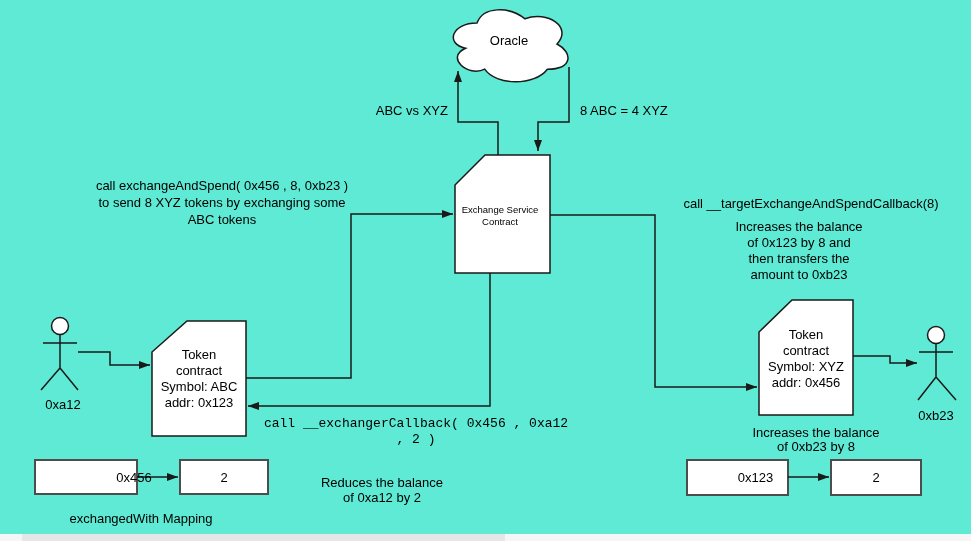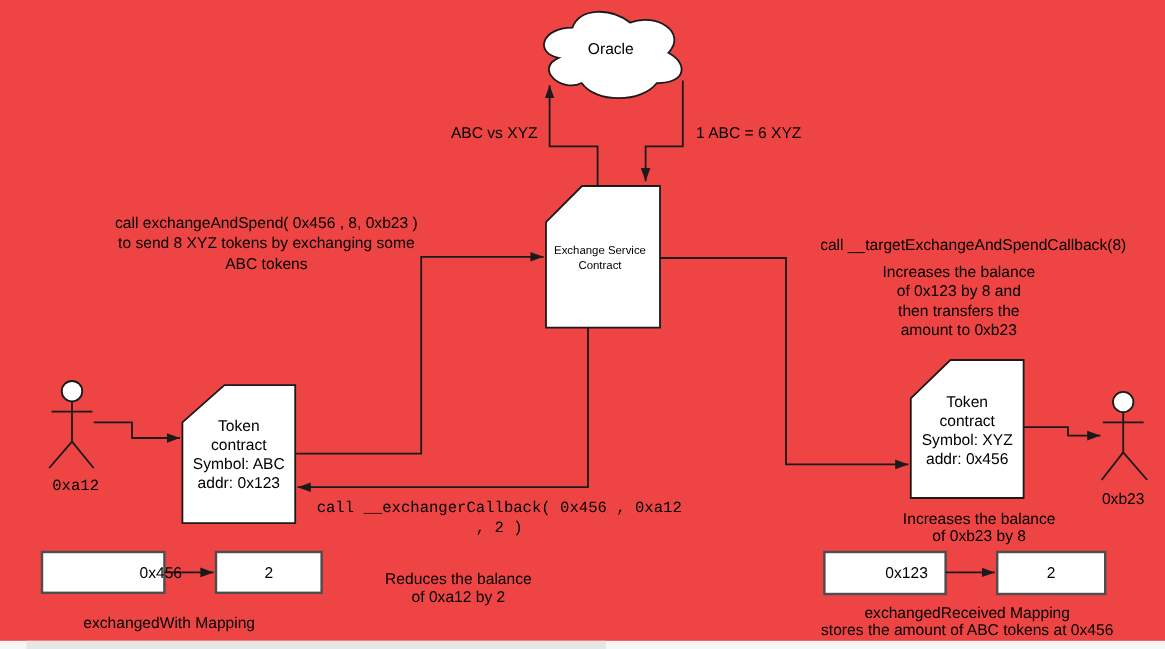--- a/index.html
+++ b/index.html
@@ -1,16 +1,16 @@
 <!DOCTYPE html>
 <html><head>
 <meta charset="utf-8">
 <style>
   html,body{margin:0;padding:0;background:#fff;}
-  #canvas{position:relative;width:971px;height:541px;background:#ef4444;overflow:hidden;
+  #canvas{position:relative;width:971px;height:541px;background:#5eead4;overflow:hidden;
           font-family:"Liberation Sans",sans-serif;color:#000;}
   #diagram-svg{position:absolute;left:0;top:0;width:971px;height:541px;}
   .lbl{position:absolute;font-size:13px;line-height:16px;text-align:center;white-space:pre-line;}
   .lbl.small{font-size:9.5px;line-height:12px;}
   .lbl.left{text-align:left;}
   .lbl.right{text-align:right;}
   .lbl.lh14{line-height:14px;}
   .lbl.lh15{line-height:15px;}
   .lbl.lh17{line-height:17px;}
   .boxtxt{position:absolute;display:flex;align-items:center;justify-content:center;
@@ -72,21 +72,21 @@
     <path class="conn" marker-end="url(#arr)" d="M78 352 L110 352 L110 365 L150 365"></path>
     <path class="conn" marker-end="url(#arr)" d="M853 356 L890 356 L890 363 L917 363"></path>
     <path class="conn" marker-end="url(#arr)" d="M137 477 L178 477"></path>
     <path class="conn" marker-end="url(#arr)" d="M788 477 L829 477"></path>
   </svg>
 
   <div class="lbl" style="left:445px;top:33px;width:128px;">Oracle</div>
 
   <div class="lbl right" style="left:353px;top:103px;width:95px;">ABC vs XYZ</div>
 
-  <div class="lbl left" style="left:580px;top:103px;width:120px;">1 ABC = 6 XYZ</div>
+  <div class="lbl left" style="left:580px;top:103px;width:120px;">8 ABC = 4 XYZ</div>
 
   <div class="lbl lh17" style="left:67px;top:177px;width:310px;">call exchangeAndSpend( 0x456 , 8, 0xb23 )
 to send 8 XYZ tokens by exchanging some
 ABC tokens</div>
 
   <div class="lbl small" style="left:455px;top:204px;width:90px;">Exchange Service
 Contract</div>
 
   <div class="lbl" style="left:655px;top:196px;width:312px;">call __targetExchangeAndSpendCallback(8)</div>
 
@@ -98,40 +98,38 @@
   <div class="lbl" style="left:152px;top:347px;width:94px;">Token
 contract
 Symbol: ABC
 addr: 0x123</div>
 
   <div class="lbl" style="left:759px;top:327px;width:94px;">Token
 contract
 Symbol: XYZ
 addr: 0x456</div>
 
-  <div class="lbl" style="left:33px;top:397px;width:60px;font-family:Liberation Mono, monospace;">0xa12</div>
+  <div class="lbl" style="left:33px;top:397px;width:60px;">0xa12</div>
 
   <div class="lbl" style="left:906px;top:408px;width:60px;">0xb23</div>
 
   <div class="lbl" style="left:261px;top:416px;width:310px;font-family:Liberation Mono, monospace;">call __exchangerCallback( 0x456 , 0xa12 , 2 )</div>
 
   <div class="lbl lh15" style="left:307px;top:435px;width:150px;margin-top:40px;">Reduces the balance
 of 0xa12 by 2</div>
 
   <div class="lbl lh14" style="left:740px;top:426px;width:152px;">Increases the balance
 of 0xb23 by 8</div>
 
   <div class="boxtxt" style="left:35px;top:460px;width:102px;height:34px;padding-left:48px;">0x456</div>
   <div class="boxtxt" style="left:180px;top:460px;width:88px;height:34px;">2</div>
 
   <div class="lbl" style="left:66px;top:511px;width:150px;">exchangedWith Mapping</div>
 
   <div class="boxtxt" style="left:687px;top:460px;width:101px;height:35px;padding-left:18px;">0x123</div>
   <div class="boxtxt" style="left:831px;top:460px;width:90px;height:35px;">2</div>
 
-  <div class="lbl lh14" style="left:671px;top:504px;width:270px;">exchangedReceived Mapping
-stores the amount of ABC tokens at 0x456</div>
 
   <div id="scrollbar-track">
     <div id="scrollbar-thumb"></div>
   </div>
 
 </div>
 
 </body></html>

